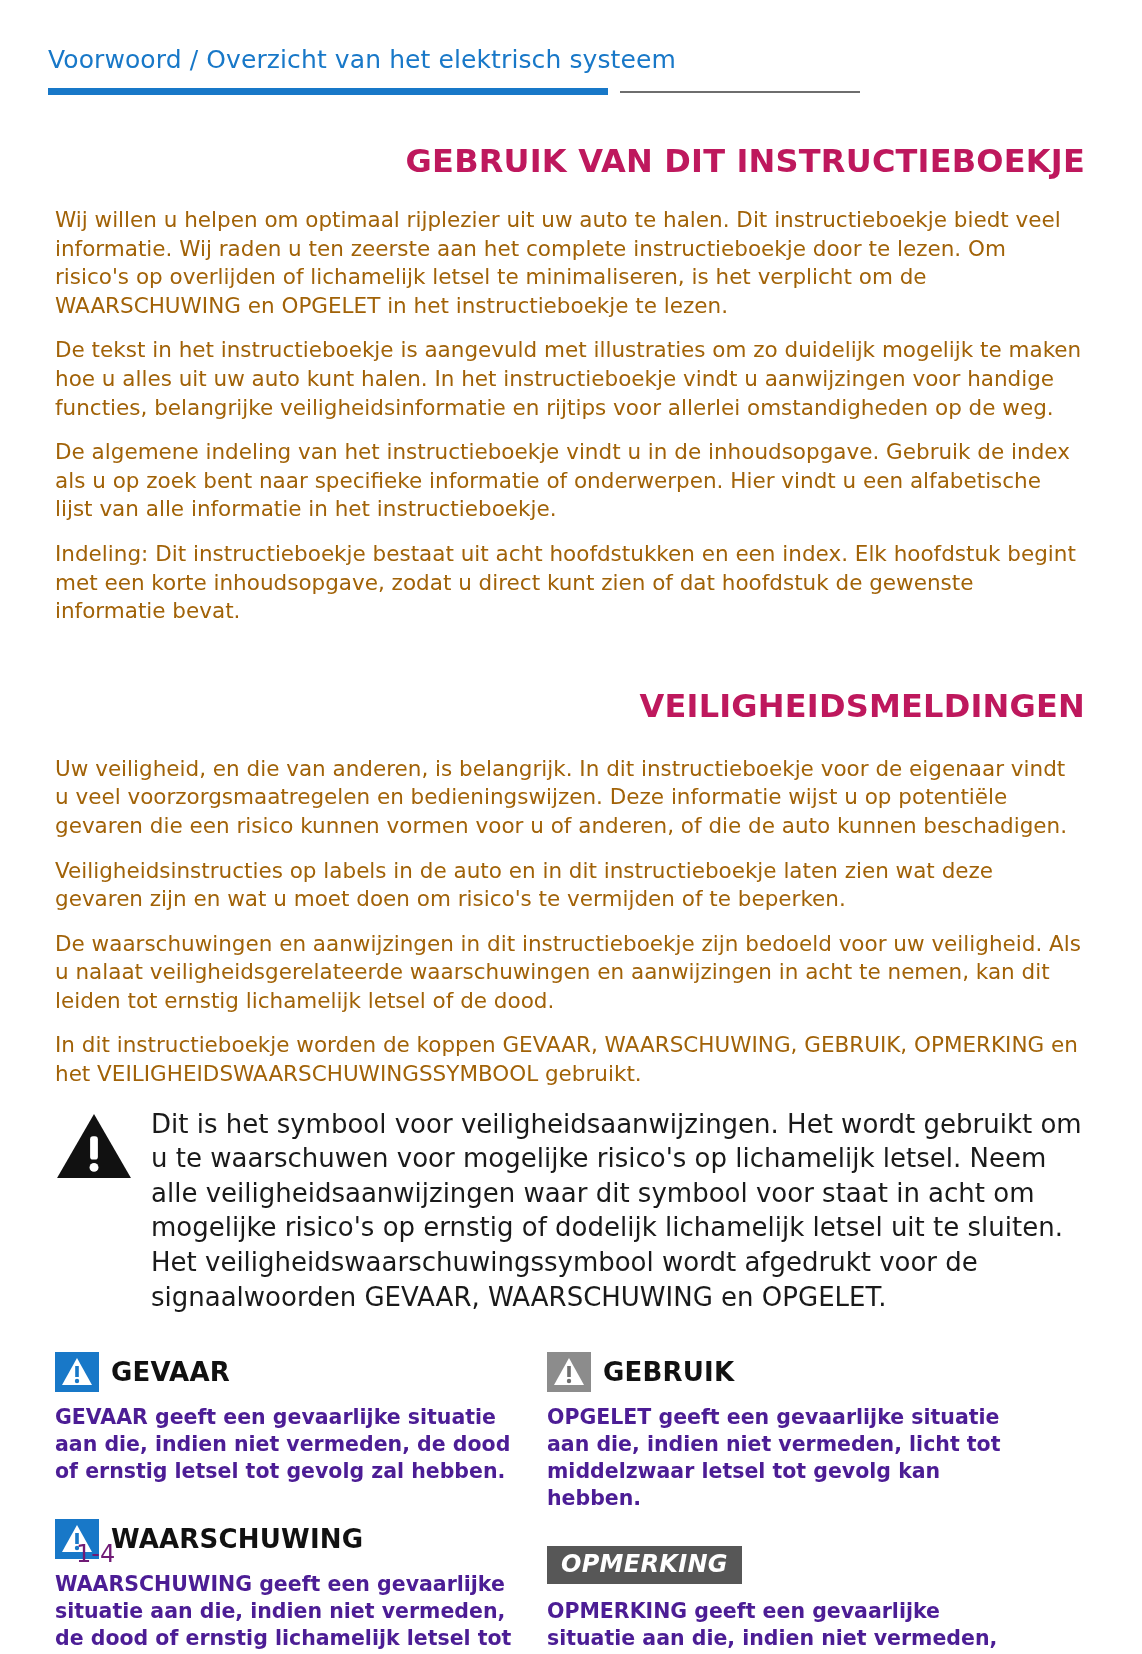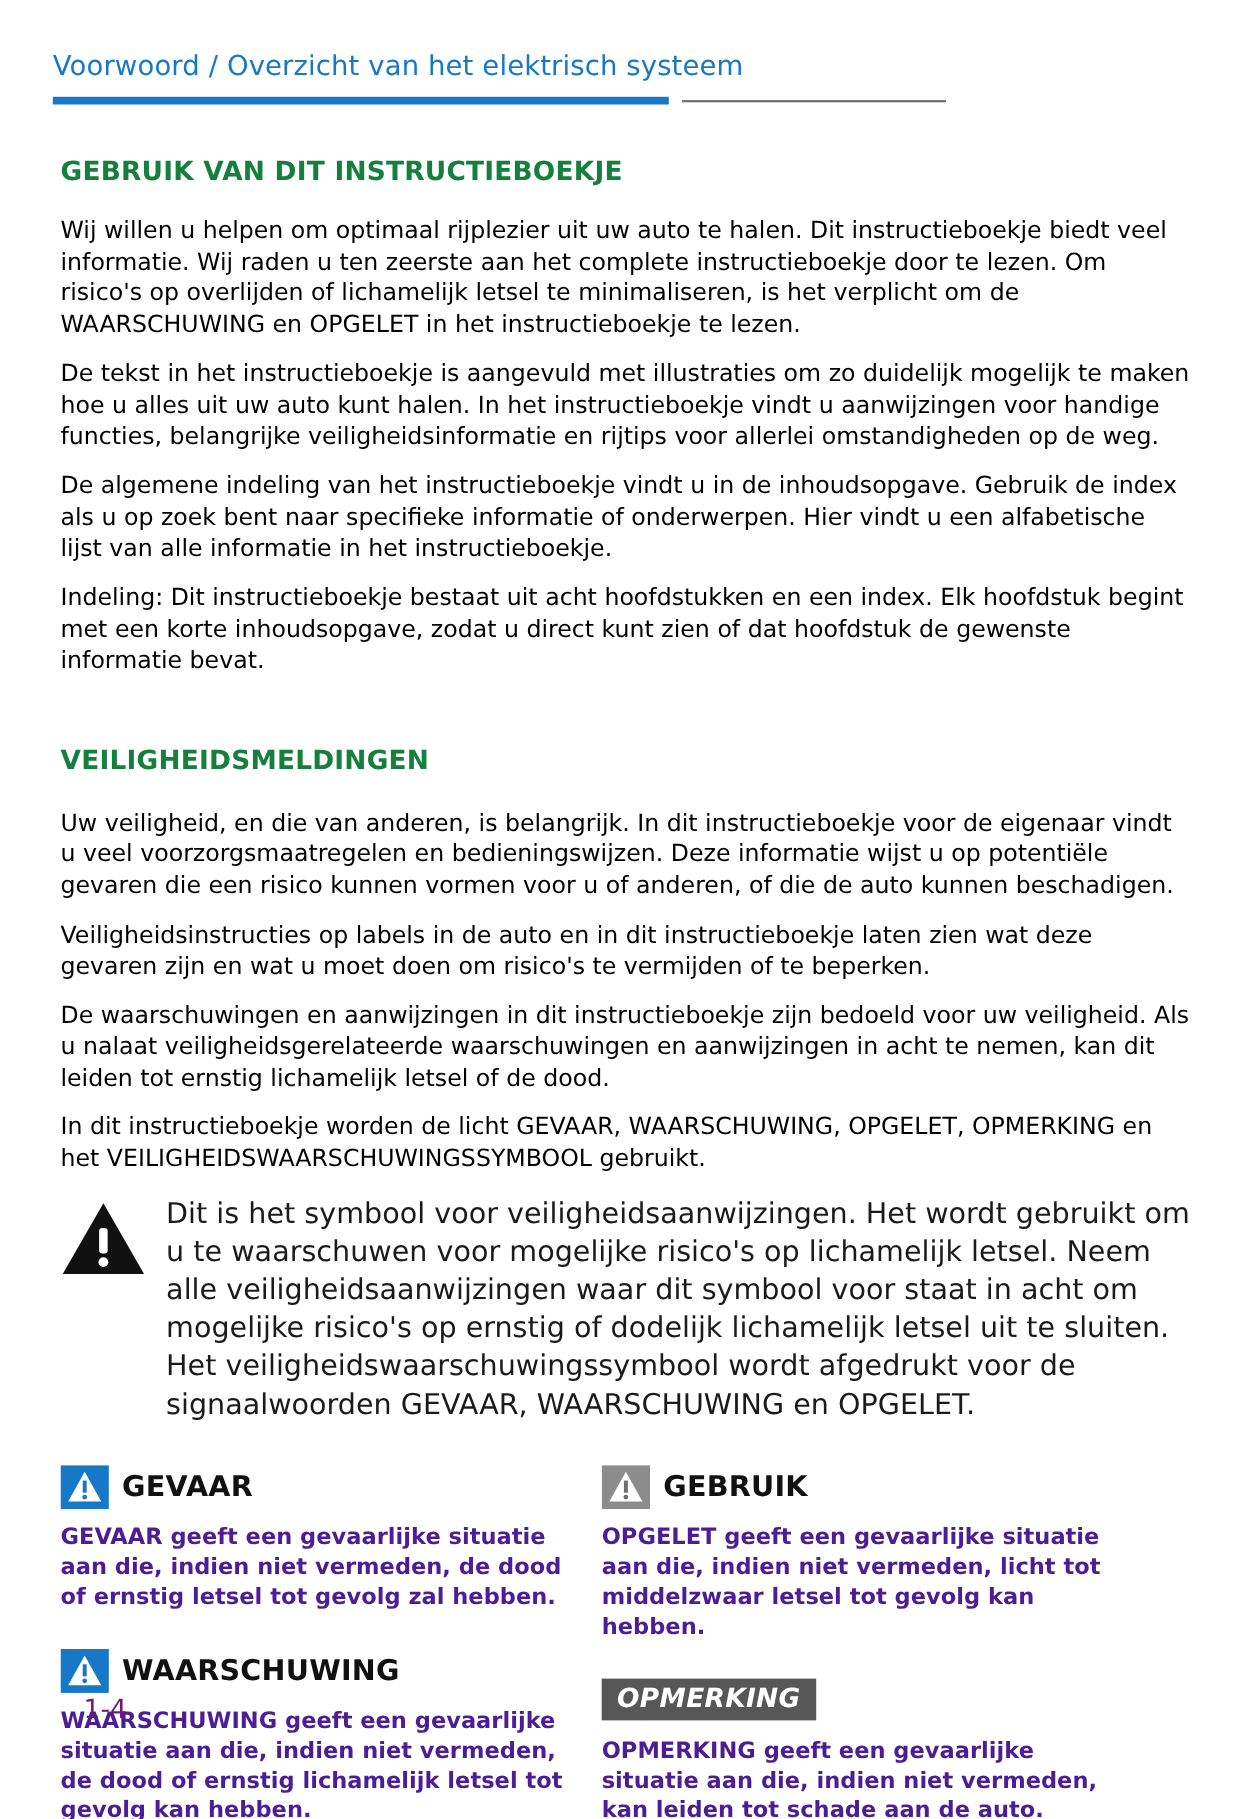--- a/index.html
+++ b/index.html
@@ -62,36 +62,36 @@
   }
 
   
   .content {
     position: absolute;
     top: 120px;
     left: 55px;
     width: 1030px;
   }
   h2.section-title {
-    text-align: left;
-    color: #15803d;
-    font-size: 24px;
+    text-align: right;
+    color: #be185d;
+    font-size: 32px;
     font-weight: bold;
     margin: 22px 0 26px 0;
     letter-spacing: 0.2px;
   }
   h2.section-title.second {
     margin-top: 61px;
     margin-bottom: 30px;
   }
   p.para {
     font-size: 21.5px;
     line-height: 1.33;
     margin: 0 0 16px 0;
-    color: #000000;
+    color: #a16207;
   }
   p.para:last-child { margin-bottom: 0; }
 
   
   .symbol-block {
     display: flex;
     align-items: flex-start;
     margin-top: 14px;
     gap: 18px;
   }
@@ -185,21 +185,21 @@
     <p class="para">Wij willen u helpen om optimaal rijplezier uit uw auto te halen. Dit instructieboekje biedt veel informatie. Wij raden u ten zeerste aan het complete instructieboekje door te lezen. Om risico's op overlijden of lichamelijk letsel te minimaliseren, is het verplicht om de WAARSCHUWING en OPGELET in het instructieboekje te lezen.</p>
     <p class="para">De tekst in het instructieboekje is aangevuld met illustraties om zo duidelijk mogelijk te maken hoe u alles uit uw auto kunt halen. In het instructieboekje vindt u aanwijzingen voor handige functies, belangrijke veiligheidsinformatie en rijtips voor allerlei omstandigheden op de weg.</p>
     <p class="para">De algemene indeling van het instructieboekje vindt u in de inhoudsopgave. Gebruik de index als u op zoek bent naar specifieke informatie of onderwerpen. Hier vindt u een alfabetische lijst van alle informatie in het instructieboekje.</p>
     <p class="para">Indeling: Dit instructieboekje bestaat uit acht hoofdstukken en een index. Elk hoofdstuk begint met een korte inhoudsopgave, zodat u direct kunt zien of dat hoofdstuk de gewenste informatie bevat.</p>
 
     <h2 class="section-title second">VEILIGHEIDSMELDINGEN</h2>
 
     <p class="para">Uw veiligheid, en die van anderen, is belangrijk. In dit instructieboekje voor de eigenaar vindt u veel voorzorgsmaatregelen en bedieningswijzen. Deze informatie wijst u op potentiële gevaren die een risico kunnen vormen voor u of anderen, of die de auto kunnen beschadigen.</p>
     <p class="para">Veiligheidsinstructies op labels in de auto en in dit instructieboekje laten zien wat deze gevaren zijn en wat u moet doen om risico's te vermijden of te beperken.</p>
     <p class="para">De waarschuwingen en aanwijzingen in dit instructieboekje zijn bedoeld voor uw veiligheid. Als u nalaat veiligheidsgerelateerde waarschuwingen en aanwijzingen in acht te nemen, kan dit leiden tot ernstig lichamelijk letsel of de dood.</p>
-    <p class="para">In dit instructieboekje worden de licht GEVAAR, WAARSCHUWING, OPGELET, OPMERKING en het VEILIGHEIDSWAARSCHUWINGSSYMBOOL gebruikt.</p>
+    <p class="para">In dit instructieboekje worden de koppen GEVAAR, WAARSCHUWING, GEBRUIK, OPMERKING en het VEILIGHEIDSWAARSCHUWINGSSYMBOOL gebruikt.</p>
 
     <div class="symbol-block">
       <div class="symbol-icon">
         <svg viewBox="0 0 80 72" width="78" height="70" aria-hidden="true">
           <path d="M40 3 L78 69 L2 69 Z" fill="#111111"></path>
           <rect x="36" y="26" width="8" height="24" rx="3" fill="#ffffff"></rect>
           <circle cx="40" cy="58" r="4.6" fill="#ffffff"></circle>
         </svg>
       </div>
       <div class="symbol-text">Dit is het symbool voor veiligheidsaanwijzingen. Het wordt gebruikt om u te waarschuwen voor mogelijke risico's op lichamelijk letsel. Neem alle veiligheidsaanwijzingen waar dit symbool voor staat in acht om mogelijke risico's op ernstig of dodelijk lichamelijk letsel uit te sluiten. Het veiligheidswaarschuwingssymbool wordt afgedrukt voor de signaalwoorden GEVAAR, WAARSCHUWING en OPGELET.</div>

